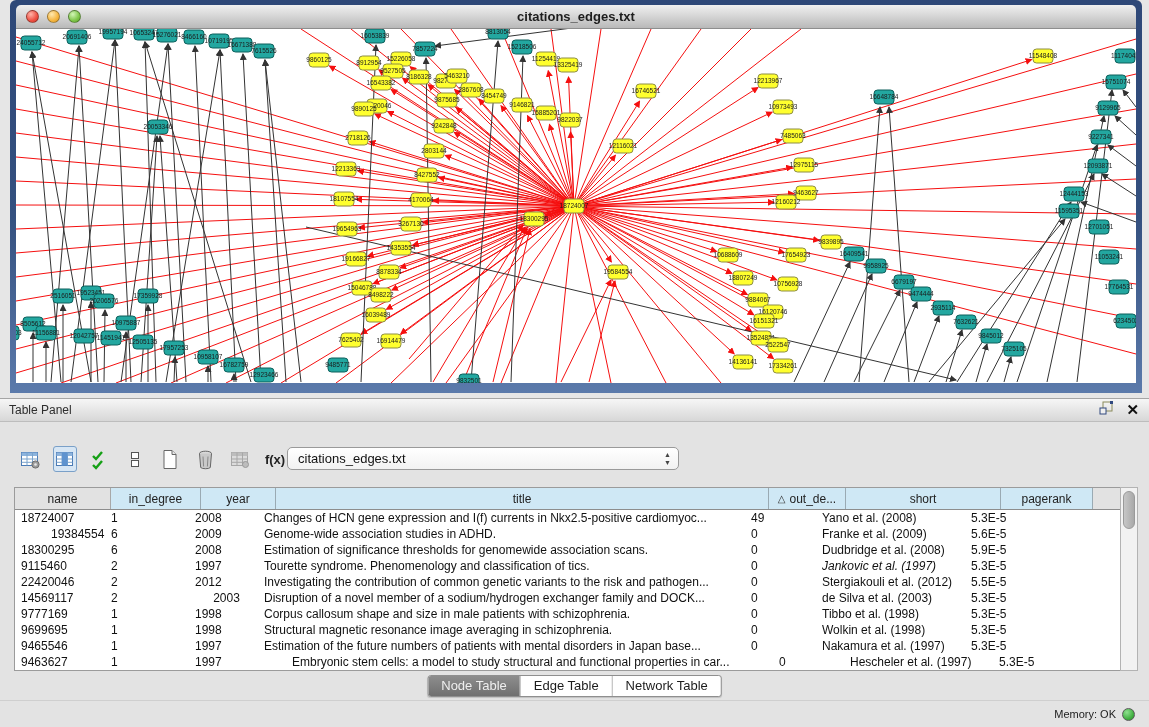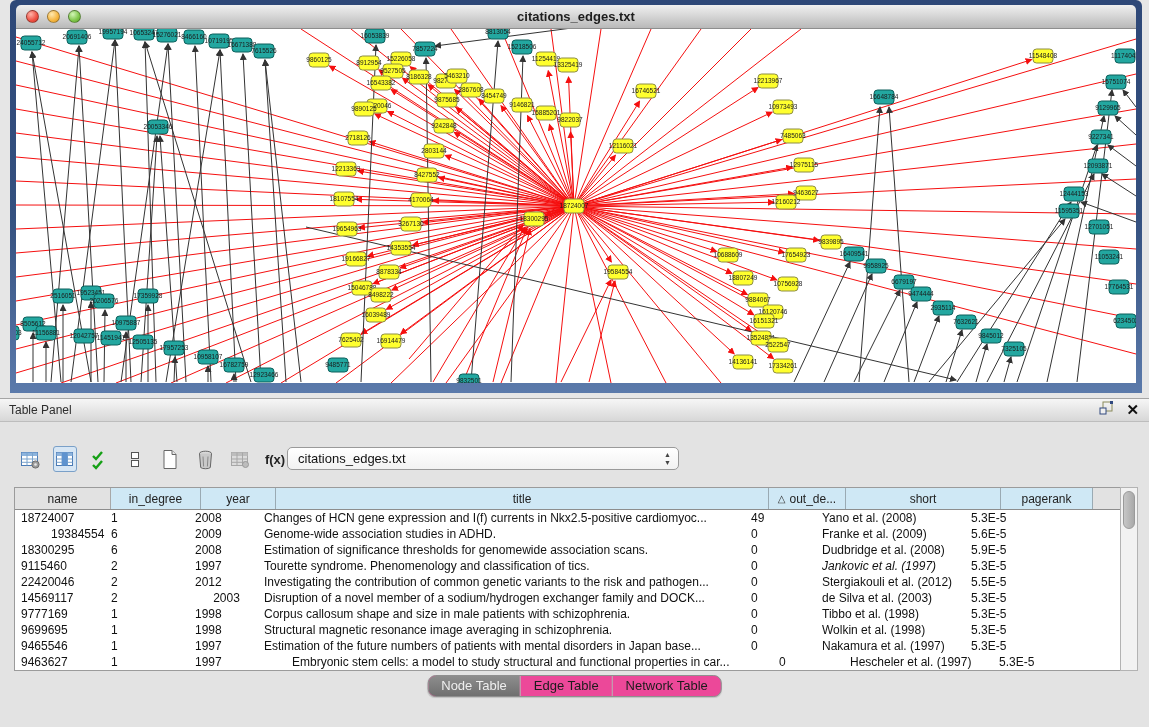--- a/index.html
+++ b/index.html
@@ -47,21 +47,21 @@
   .sort{font-size:10px;margin-right:4px;color:#333;}
   .trow{display:flex;height:16px;line-height:16px;}
   .td{box-sizing:border-box;padding-left:6px;overflow:hidden;white-space:nowrap;}
   .vscroll{position:absolute;left:1120px;top:88px;width:18px;height:184px;background:#f2f2f2;
     border:1px solid #b3b3b3;box-sizing:border-box;}
   .vthumb{position:absolute;left:2px;top:3px;width:12px;height:38px;border-radius:6px;
     background:linear-gradient(90deg,#c7c7c7,#a9a9a9);border:1px solid #9a9a9a;box-sizing:border-box;}
 
   
   .tp-tabs{position:absolute;top:276px;left:50%;transform:translateX(-50%);display:flex;
-    border:1px solid #8f8f8f;border-radius:8px;overflow:hidden;background:#ec4899;
+    border:1px solid #8f8f8f;border-radius:3px;overflow:hidden;background:#ffffff;
     box-shadow:0 1px 1px rgba(0,0,0,.15);font-size:13px;}
   .tab{padding:2px 13px 3px 13px;color:#1c1c1c;border-left:1px solid #b5b5b5;cursor:default;white-space:nowrap;}
   .tab:first-child{border-left:none;}
   .tab.active{background:linear-gradient(#8d8d8d,#6f6f6f);color:#efefef;border-left:none;}
 
   
   .statusbar{position:absolute;left:0;bottom:0;width:1149px;height:27px;border-top:1px solid #cfcfcf;
     display:flex;align-items:center;justify-content:flex-end;padding-right:14px;box-sizing:border-box;gap:6px;}
   .mem-text{font-size:11px;color:#222;}
   .mem-dot{width:13px;height:13px;border-radius:50%;background:radial-gradient(circle at 35% 30%,#8fe08f,#3fae3f 65%,#2d8c2d);
@@ -913,13 +913,19 @@
       <div class="vthumb"></div>
     </div>
 
     <div class="tp-tabs" id="tabs">
         <div class="tab active">Node Table</div>
         <div class="tab">Edge Table</div>
         <div class="tab">Network Table</div>
       </div>
   </div>
 
+  <div class="statusbar">
+    <span class="mem-text">
+      <span>Memory:</span> <span>OK</span>
+    </span>
+    <span class="mem-dot"></span>
+  </div>
 </div>
 
 </body></html>

